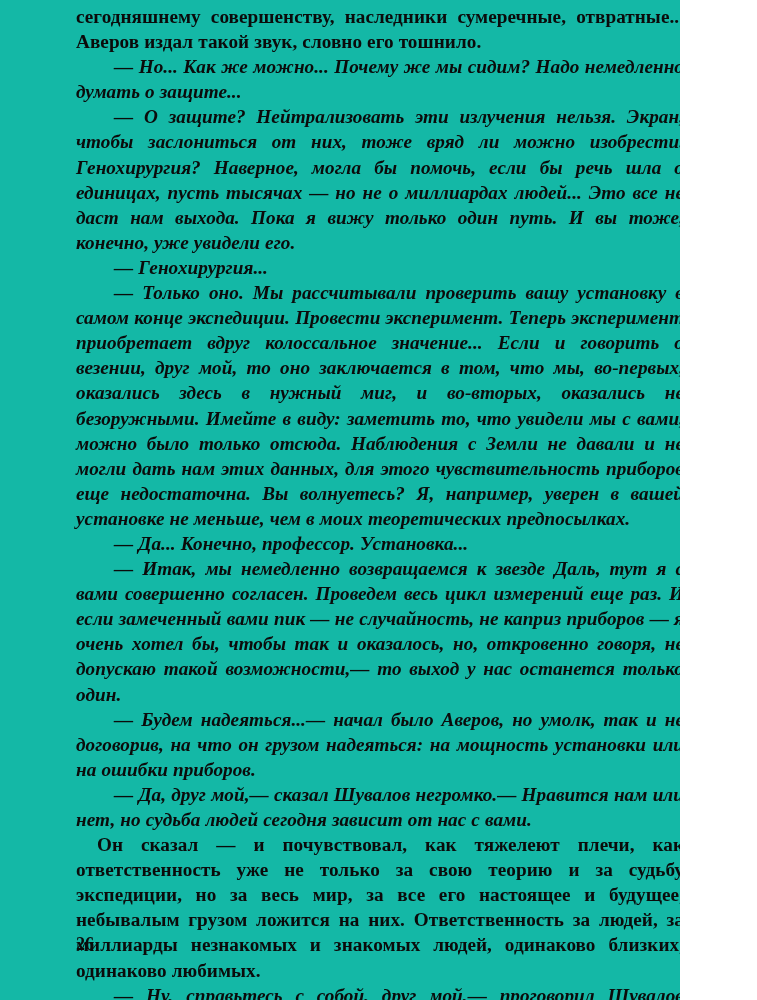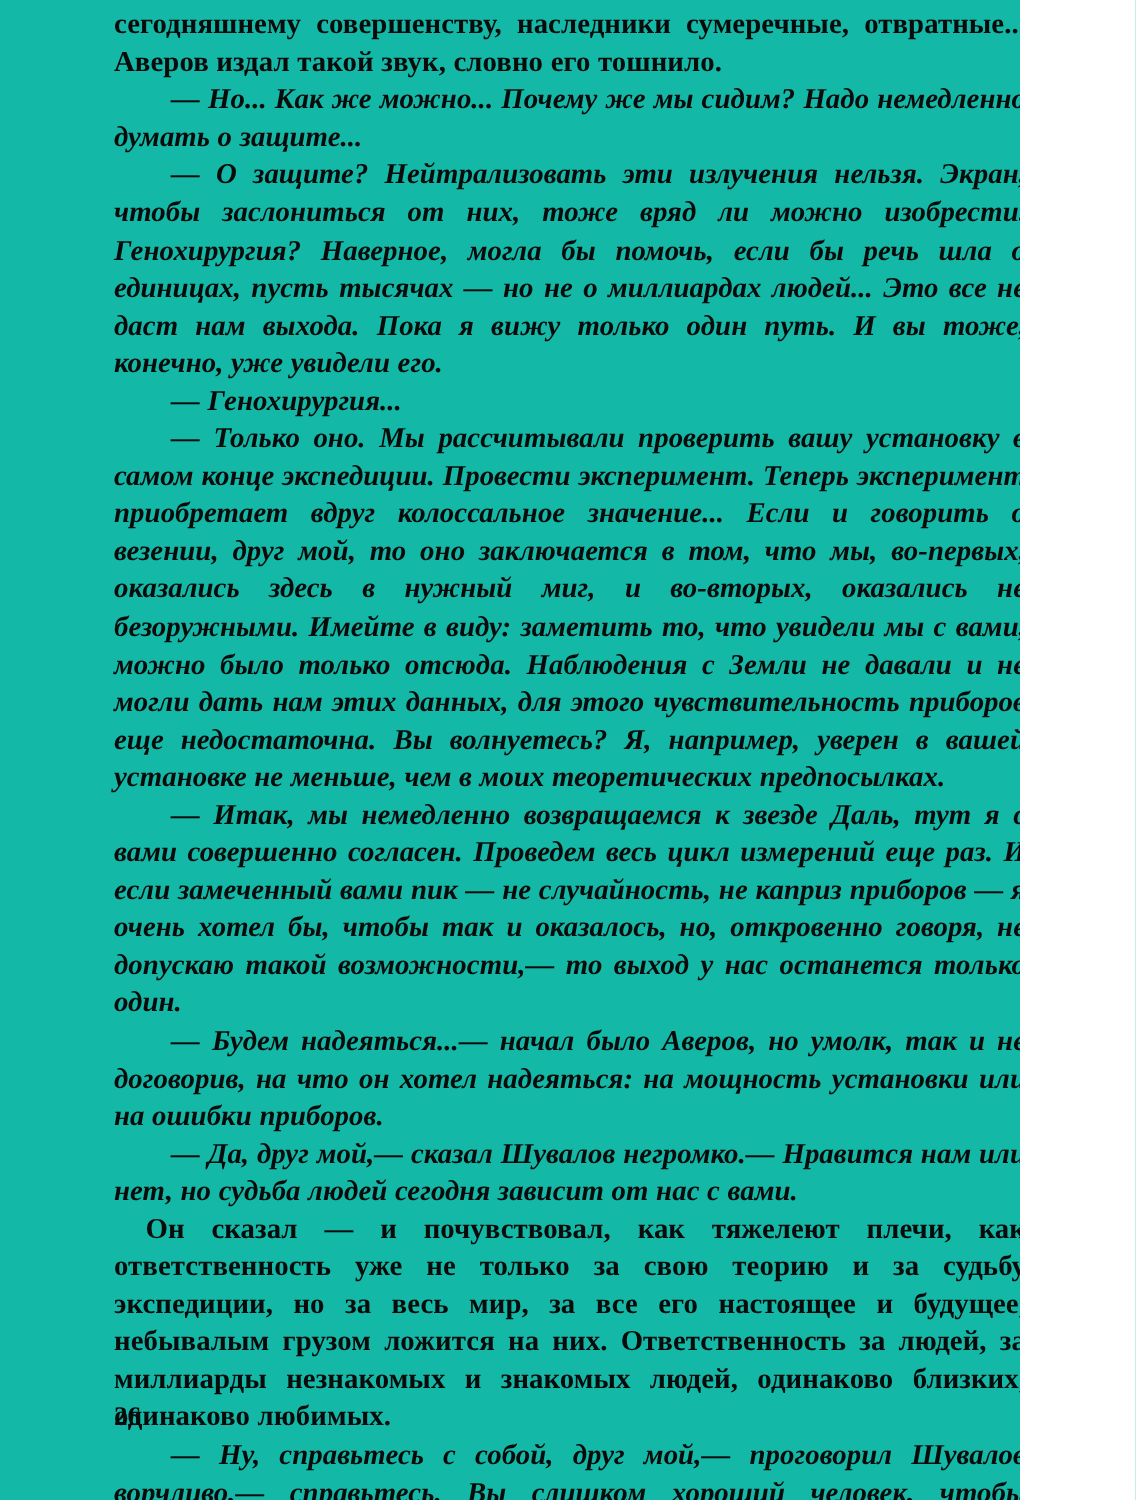--- a/index.html
+++ b/index.html
@@ -56,22 +56,23 @@
 <body>
 
 <div class="page">
 
   <div class="text-column">
     <p class="para cont">сегодняшнему совершенству, наследники сумеречные, отвратные... Аверов издал такой звук, словно его тошнило.</p>
     <p class="para dialogue">— Но... Как же можно... Почему же мы сидим? Надо немедленно думать о защите...</p>
     <p class="para dialogue">— О защите? Нейтрализовать эти излучения нельзя. Экран, чтобы заслониться от них, тоже вряд ли можно изобрести. Генохирургия? Наверное, могла бы помочь, если бы речь шла о единицах, пусть тысячах — но не о миллиардах людей... Это все не даст нам выхода. Пока я вижу только один путь. И вы тоже, конечно, уже увидели его.</p>
     <p class="para dialogue">— Генохирургия...</p>
     <p class="para dialogue">— Только оно. Мы рассчитывали проверить вашу установку в самом конце экспедиции. Провести эксперимент. Теперь эксперимент приобретает вдруг колоссальное значение... Если и говорить о везении, друг мой, то оно заключается в том, что мы, во-первых, оказались здесь в нужный миг, и во-вторых, оказались не безоружными. Имейте в виду: заметить то, что увидели мы с вами, можно было только отсюда. Наблюдения с Земли не давали и не могли дать нам этих данных, для этого чувствительность приборов еще недостаточна. Вы волнуетесь? Я, например, уверен в вашей установке не меньше, чем в моих теоретических предпосылках.</p>
+    <p class="para dialogue">— Да... Конечно, профессор. Установка...</p>
     <p class="para dialogue">— Итак, мы немедленно возвращаемся к звезде Даль, тут я с вами совершенно согласен. Проведем весь цикл измерений еще раз. И если замеченный вами пик — не случайность, не каприз приборов — я очень хотел бы, чтобы так и оказалось, но, откровенно говоря, не допускаю такой возможности,— то выход у нас останется только один.</p>
-    <p class="para dialogue">— Будем надеяться...— начал было Аверов, но умолк, так и не договорив, на что он хотел надеяться: на мощность установки или на ошибки приборов.</p>
+    <p class="para dialogue">— Будем надеяться...— начал было Аверов, но умолк, так и не договорив, на что он грузом надеяться: на мощность установки или на ошибки приборов.</p>
     <p class="para dialogue">— Да, друг мой,— сказал Шувалов негромко.— Нравится нам или нет, но судьба людей сегодня зависит от нас с вами.</p>
     <p class="para narrative">Он сказал — и почувствовал, как тяжелеют плечи, как ответственность уже не только за свою теорию и за судьбу экспедиции, но за весь мир, за все его настоящее и будущее, небывалым грузом ложится на них. Ответственность за людей, за миллиарды незнакомых и знакомых людей, одинаково близких, одинаково любимых.</p>
     <p class="para dialogue">— Ну, справьтесь с собой, друг мой,— проговорил Шувалов ворчливо,— справьтесь. Вы слишком хороший человек, чтобы растеряться, когда речь идет о всем, что мы любим.</p>
 
   </div>
 
   <div class="folio">26</div>
 
 </div>
 

